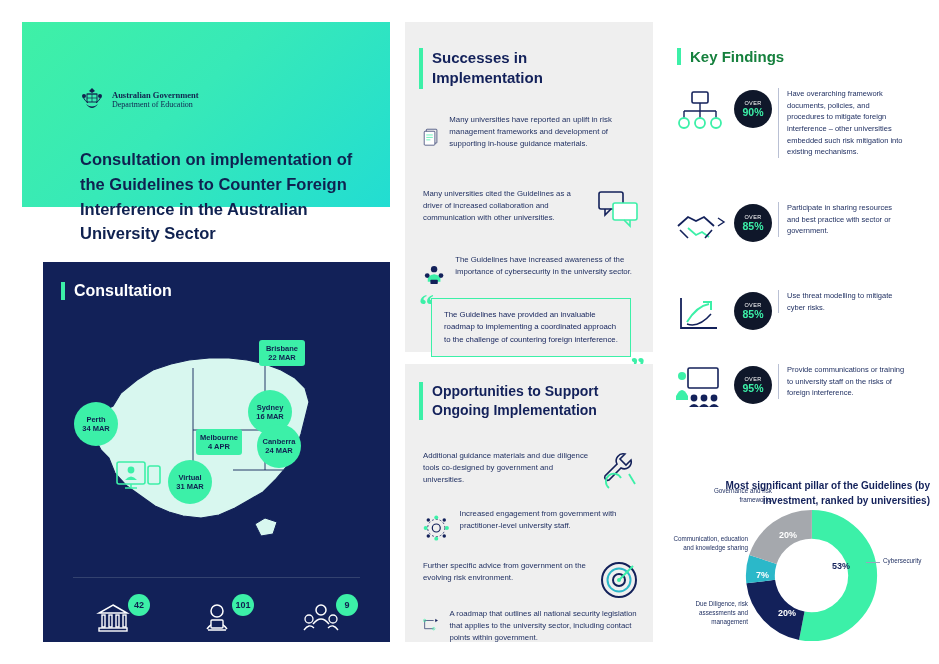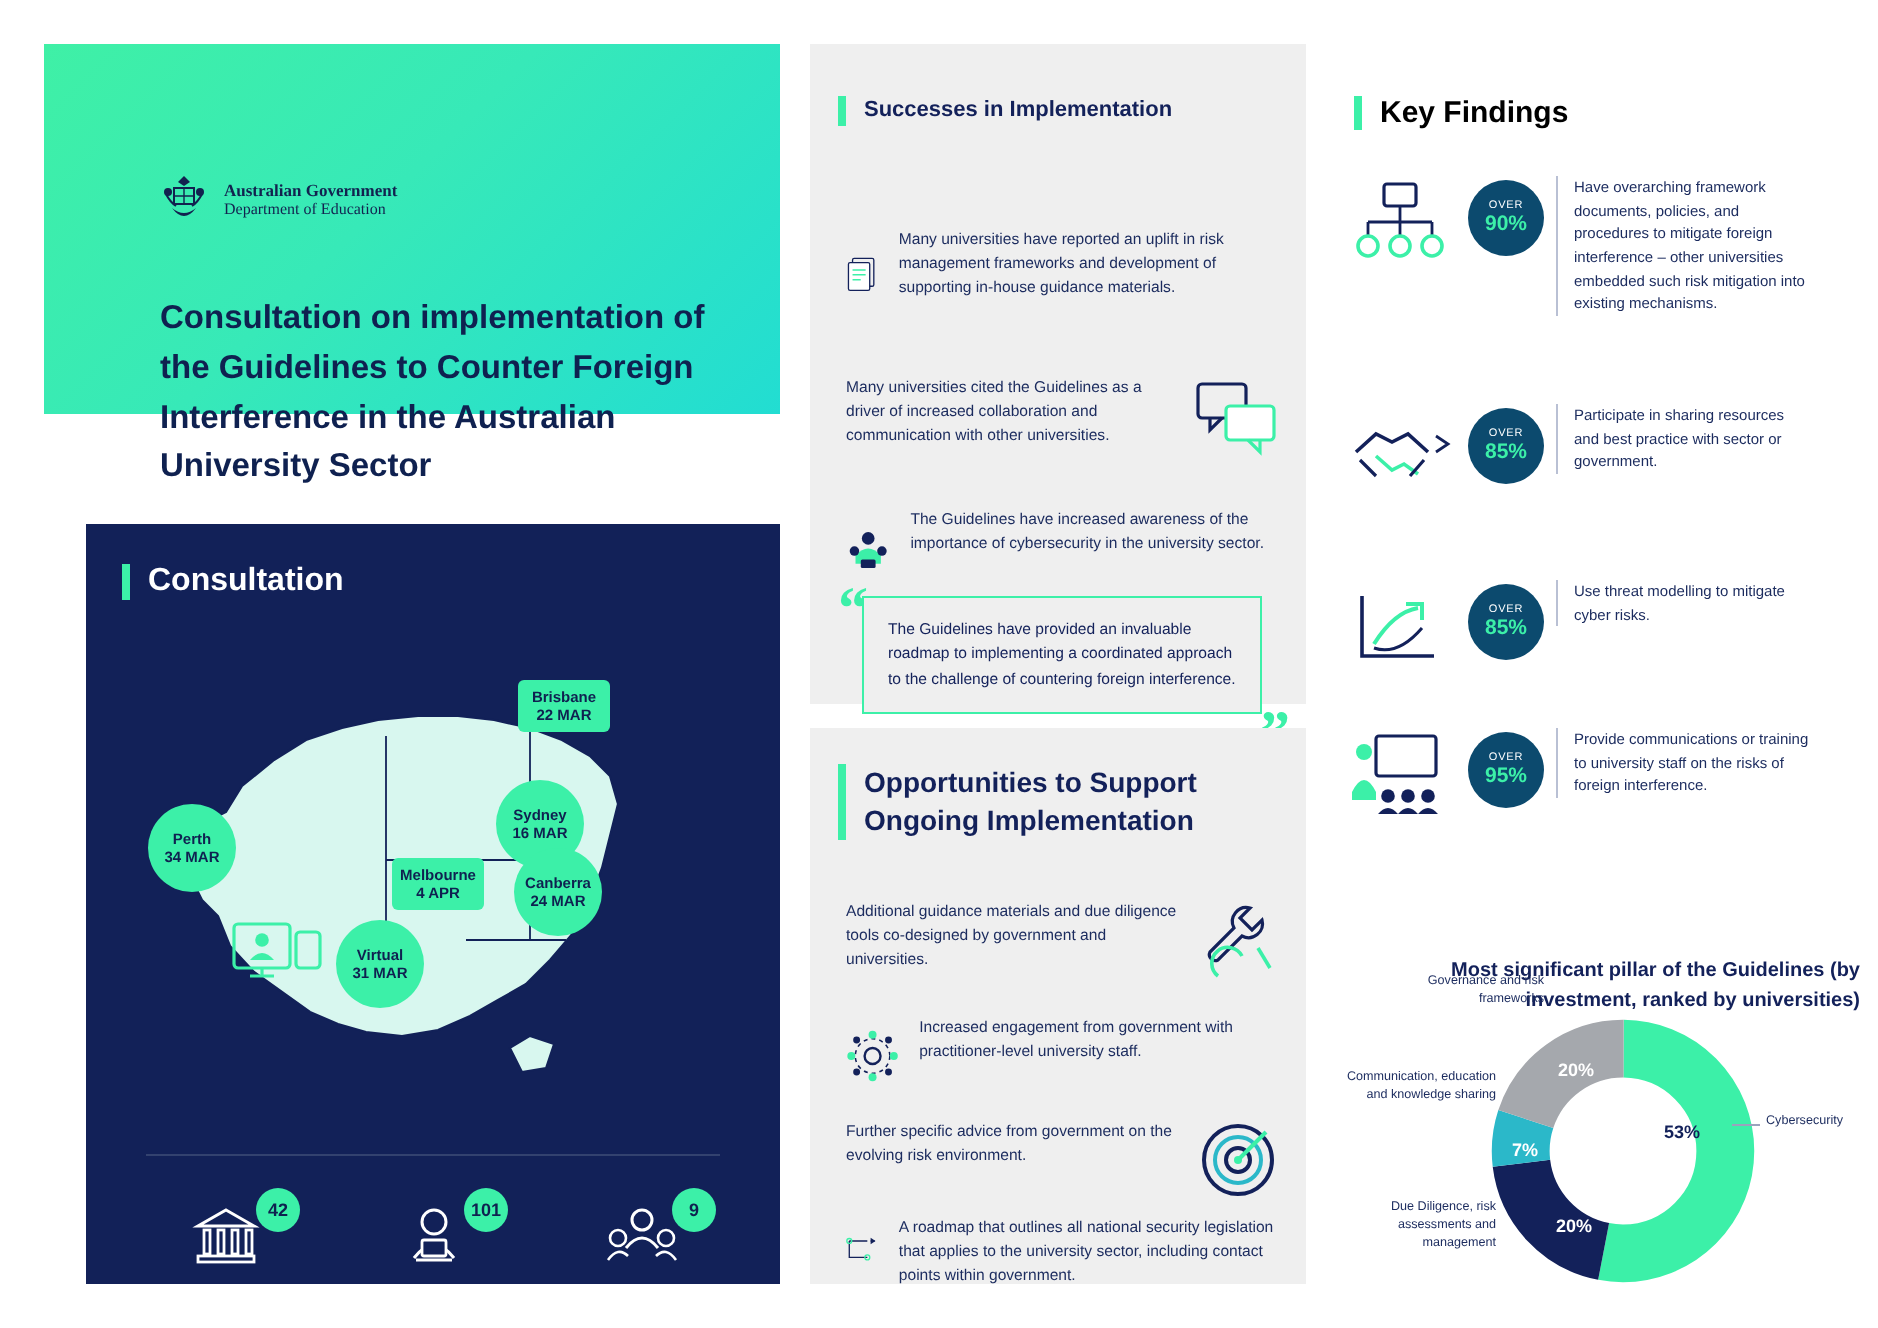--- a/index.html
+++ b/index.html
@@ -55,41 +55,41 @@
   .stat .num {
     position:absolute; top:-4px; right:10px; width:22px; height:22px; border-radius:50%;
     background:#3cf0a8; color:#0f2150; font-size:9px; font-weight:bold;
     display:flex; align-items:center; justify-content:center;
   }
   .stat .lbl { margin-top:7px; font-size:7.5px; color:#ffffff; }
   .sec-success { position:absolute; left:405px; top:22px; width:248px; height:330px; background:#efefef; }
   .sec-opps { position:absolute; left:405px; top:364px; width:248px; height:278px; background:#efefef; }
 
   .sec-title {
-    font-size:11px; font-weight:bold; color:#13215a; line-height:1.35;
+    font-size:15px; font-weight:bold; color:#13215a; line-height:1.35;
     padding-left:9px; border-left:4px solid #3cf0a8;
   }
   .sec-title.small { font-size:14px; }
 
   .row { display:flex; gap:10px; align-items:flex-start; }
   .row p { margin:0; font-size:7.8px; line-height:1.55; color:#1b2b5e; }
 
   .quote-box {
     position:relative; margin:0 14px; border:1px solid #3cf0a8; padding:10px 12px;
     font-size:7.8px; line-height:1.6; color:#13215a; background:#efefef;
   }
   .qmark { position:absolute; font-size:30px; color:#3cf0a8; font-weight:bold; font-family:"Liberation Serif", serif; line-height:1; }
   .kf-title {
-    position:absolute; left:677px; top:48px; font-size:15px; font-weight:bold; color:#000000;
+    position:absolute; left:677px; top:48px; font-size:15px; font-weight:bold; color:#15803d;
     padding-left:9px; border-left:4px solid #3cf0a8;
   }
   .kf-row { position:absolute; left:672px; width:258px; display:flex; align-items:flex-start; gap:6px; }
   .kf-icon { width:56px; height:56px; flex:0 0 56px; display:flex; align-items:center; justify-content:center; }
   .badge {
-    width:38px; height:38px; border-radius:50%; background:#0c4a6e; color:#ffffff;
+    width:38px; height:38px; border-radius:50%; background:#0f172a; color:#ffffff;
     display:flex; flex-direction:column; align-items:center; justify-content:center;
     flex:0 0 38px; margin-top:6px;
   }
   .badge .over { font-size:5.5px; letter-spacing:.4px; }
   .badge .pct { font-size:10.5px; font-weight:bold; color:#3cf0a8; }
   .kf-text {
     font-size:7.5px; line-height:1.55; color:#1b2b5e; padding-left:8px; margin-top:4px;
     border-left:1px solid #b9c0d4;
   }
 

